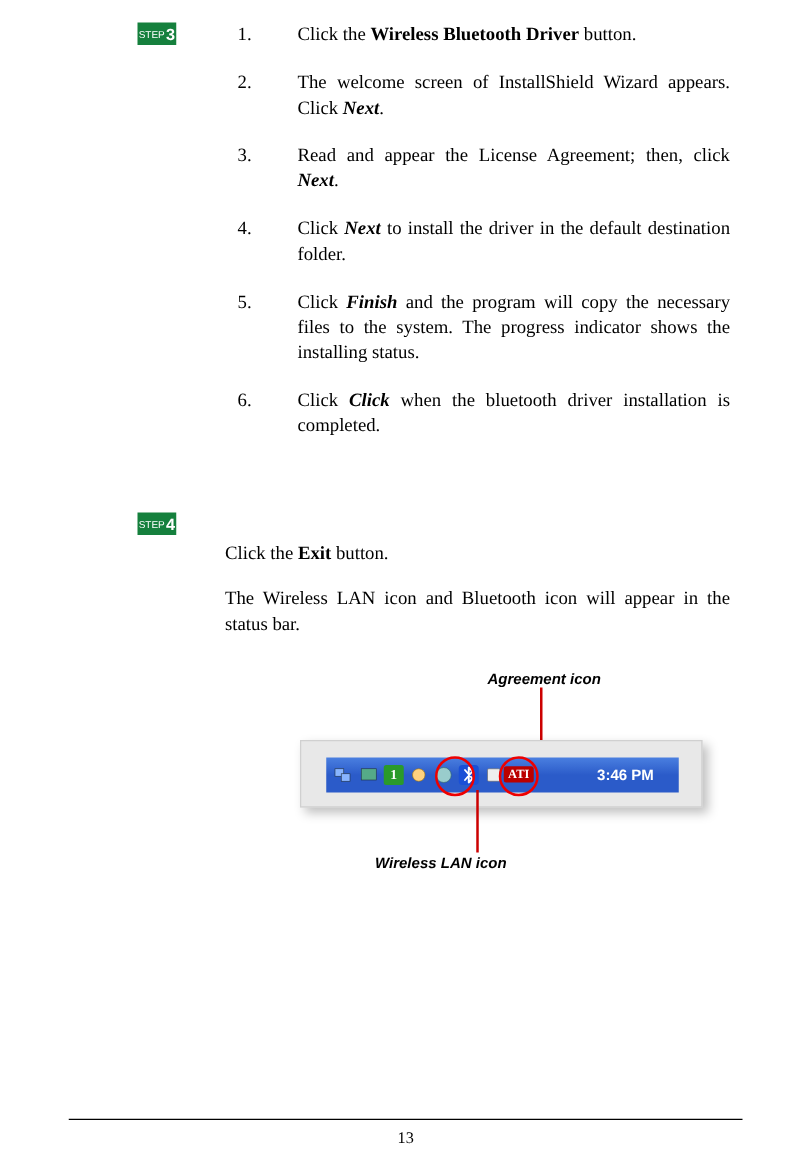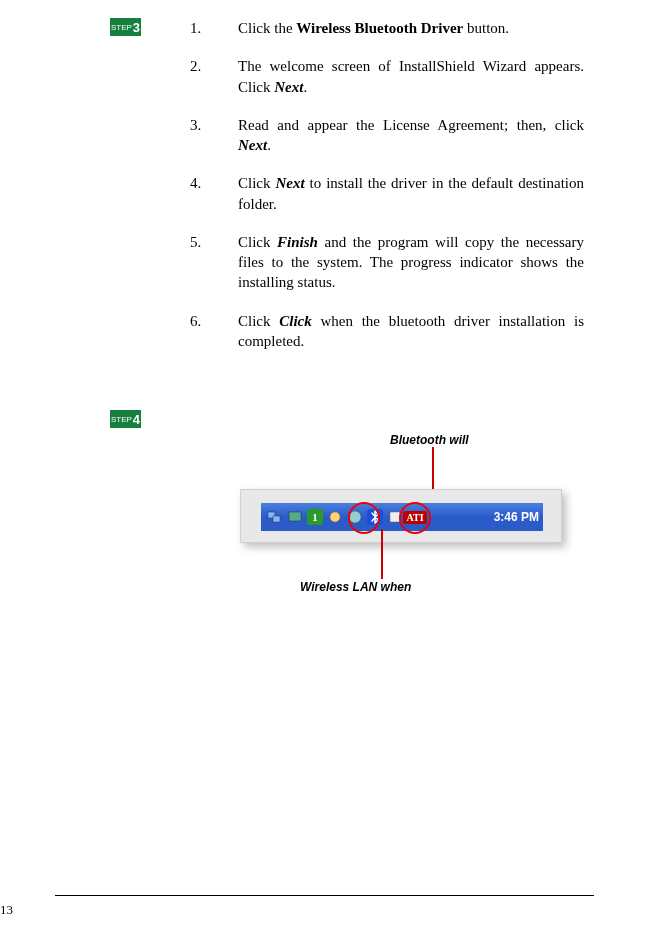--- a/index.html
+++ b/index.html
@@ -169,21 +169,21 @@
     }
     .ring-bt {
       left: 158px;
       top: 12px;
     }
     .clock {
       color: #fff;
       font-family: 'Tahoma', sans-serif;
       font-size: 12px;
       margin-left: auto;
-      margin-right: 4px;
+      margin-right: 20px;
       font-weight: bold;
     }
     .ati-badge {
       background: #b00;
       color: #fff;
       font-size: 10px;
       font-weight: bold;
       padding: 1px 3px;
       border-radius: 2px;
     }
@@ -191,20 +191,21 @@
       width:16px;height:16px;background:#2a9a2a;color:#fff;display:flex;align-items:center;justify-content:center;font-weight:bold;font-size:11px;border-radius:2px;
     }
     .bt-icon {
       width:16px;height:16px;background:#1a4fd6;display:flex;align-items:center;justify-content:center;border-radius:3px;
     }
     .page-footer {
       position: absolute;
       bottom: 22px;
       left: 0;
       right: 0;
+      text-align: center;
       font-size: 13px;
     }
     .page-footer-line {
       border-top: 1px solid #000;
       margin: 0 55px 6px 55px;
     }
   </style>
 </head>
 <body>
 
@@ -223,23 +224,25 @@
     <li><span>Click </span><span class="bold-italic">Finish</span><span> and the program will copy the necessary files to the system.  The progress indicator shows the installing status.</span></li>
     <li><span>Click </span><span class="bold-italic">Click</span><span> when the bluetooth driver installation is completed.</span></li>
   </ol>
 
   <div class="step-badge step-badge-4">
     <span class="step-word">STEP</span>
       <span class="step-num">4</span>
   </div>
 
   <div class="step4-section">
+    <p><span>Click the </span><span class="bold">Exit</span><span> button.</span></p>
+    <p>The Wireless LAN icon and Bluetooth icon will appear in the status bar.</p>
 
     <div class="figure-area">
-      <div class="bluetooth-label">Bluetooth will</div>
+      <div class="bluetooth-label">Agreement icon</div>
       <div class="callout-line callout-top"></div>
 
       <div class="taskbar-wrap">
         <div class="taskbar-inner">
           <div class="tray-icons">
             <div class="tray-icon">
               <svg width="16" height="16" viewBox="0 0 16 16">
                   <rect x="1" y="3" width="7" height="6" fill="#88b4ff" stroke="#234" stroke-width="0.5"></rect>
                   <rect x="6" y="7" width="7" height="6" fill="#88b4ff" stroke="#234" stroke-width="0.5"></rect>
                 </svg>
@@ -278,21 +281,21 @@
               <span class="ati-badge">ATI</span>
             </div>
           </div>
           <div class="clock">3:46 PM</div>
         </div>
         <div class="ring ring-wlan"></div>
         <div class="ring ring-bt"></div>
       </div>
 
       <div class="callout-line callout-bottom"></div>
-      <div class="wireless-label">Wireless LAN when</div>
+      <div class="wireless-label">Wireless LAN icon</div>
     </div>
   </div>
 
 </div>
 
 <div class="page-footer">
   <div class="page-footer-line"></div>
   <span>13</span>
 </div>
 

